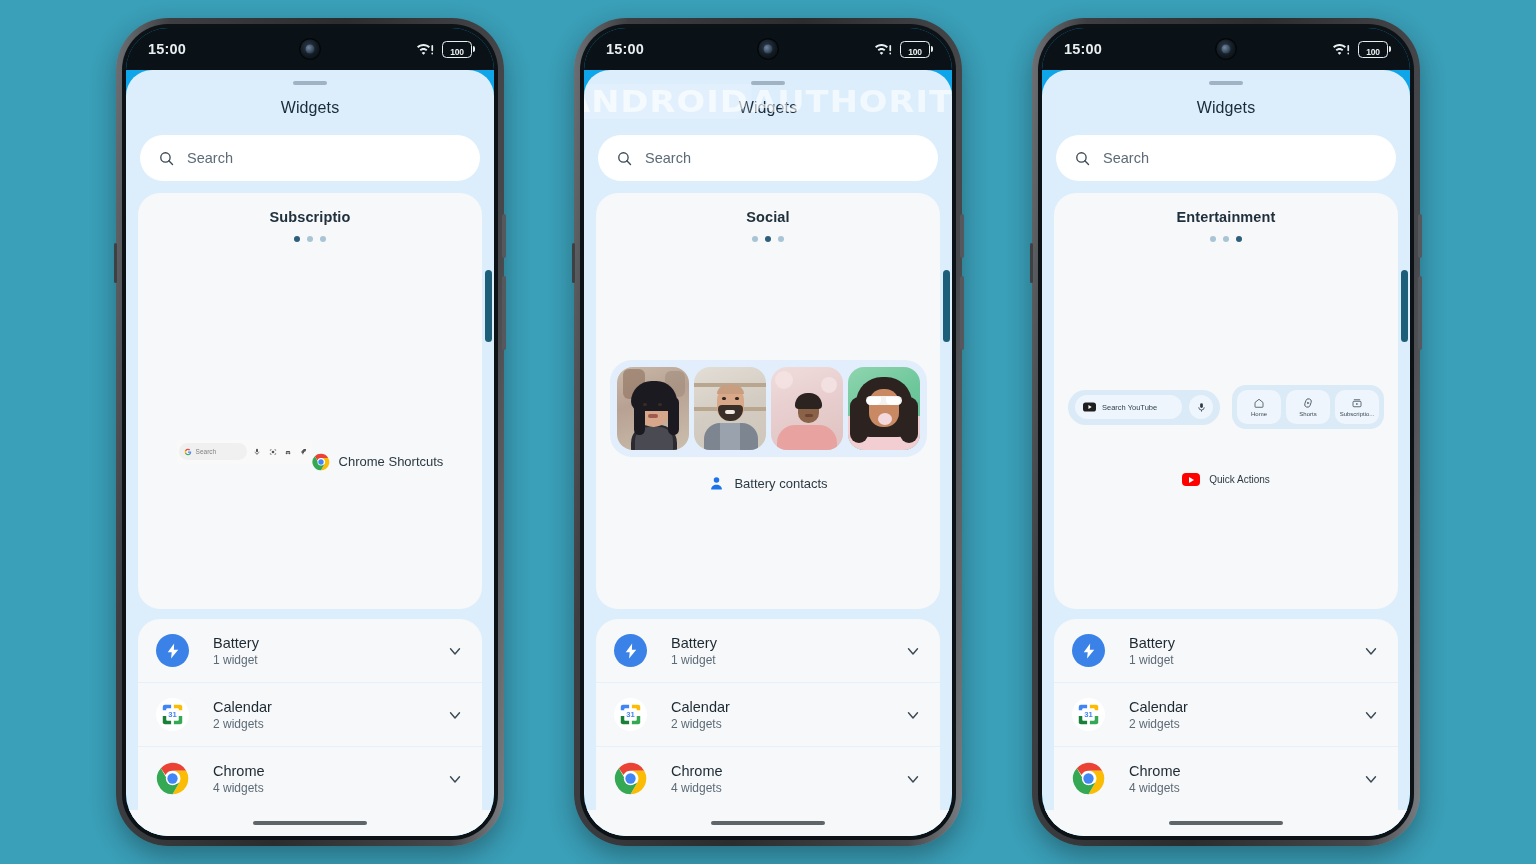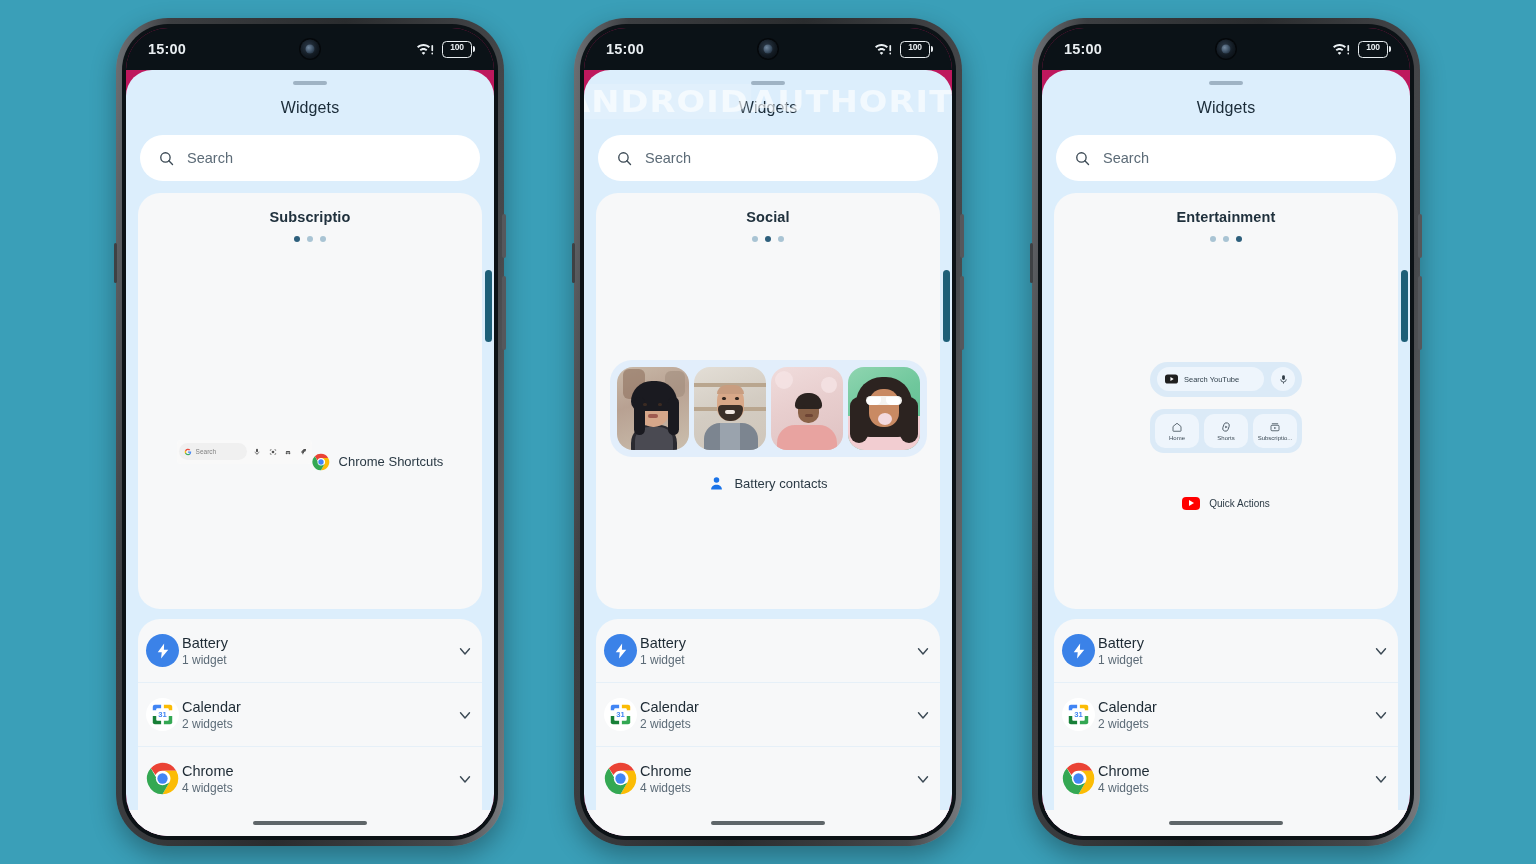--- a/index.html
+++ b/index.html
@@ -23,21 +23,21 @@
     box-shadow:0 10px 26px rgba(0,0,0,.32);
     flex:0 0 auto;
   }
   .phone-inner{
     position:relative;width:100%;height:100%;
     border-radius:46px;background:#0c1216;
     padding:4px;box-sizing:border-box;overflow:hidden;
   }
   .screen{
     position:relative;width:100%;height:100%;
-    border-radius:42px;background:#be185d;overflow:hidden;
+    border-radius:42px;background:#0ea5e9;overflow:hidden;
     display:flex;flex-direction:column;
   }
   
   .side-btn{position:absolute;right:-2px;width:4px;border-radius:3px;background:#55585c;}
   .side-btn.b1{top:196px;height:44px;}
   .side-btn.b2{top:258px;height:74px;}
   .side-btn-l{position:absolute;left:-2px;top:225px;width:3px;height:40px;border-radius:3px;background:#3e4144;}
 
   
   .statusbar{
@@ -52,21 +52,21 @@
     width:19px;height:19px;border-radius:50%;
     background:radial-gradient(circle at 42% 38%,#2d3b4a 0%,#121a22 55%,#070b0f 100%);
     box-shadow:0 0 0 1.5px #05080b;
   }
   .punch i{position:absolute;left:5px;top:5px;width:9px;height:9px;border-radius:50%;
     background:radial-gradient(circle at 35% 35%,#7e95ad 0%,#3a4e63 60%,#16202b 100%);opacity:.85;}
   .wifi{position:relative;width:17px;height:13px;}
   .wifi svg{display:block;}
   .batt{
     width:28px;height:15px;border:1.6px solid #e9eef1;border-radius:4.5px;
-    display:flex;align-items:flex-start;justify-content:center;position:relative;
+    display:flex;align-items:flex-end;justify-content:center;position:relative;
   }
   .batt span{font-size:8.5px;font-weight:700;color:#e9eef1;letter-spacing:-.2px;}
   .batt::after{content:"";position:absolute;right:-3.5px;top:4px;width:2px;height:6px;border-radius:0 2px 2px 0;background:#e9eef1;}
 
   
   .sheet{
     flex:1;background:#dceefc;border-radius:26px 26px 0 0;
     display:flex;flex-direction:column;position:relative;overflow:hidden;
   }
   .grabber{width:34px;height:4px;border-radius:3px;background:#9fb3c4;margin:11px auto 0;}
@@ -115,36 +115,36 @@
   .cwi{width:11px;height:11px;display:flex;align-items:center;justify-content:center;}
 
   
   .contacts{
     display:flex;gap:5px;background:#e2eefb;border-radius:22px;padding:7px;
   }
   .contact{width:72px;height:83px;border-radius:16px;overflow:hidden;position:relative;}
   .contact .bgimg{position:absolute;inset:0;}
 
   
-  .yt-wrap{display:flex;flex-direction:column;gap:12px;align-items:center;margin-top:20px;}
+  .yt-wrap{display:flex;gap:12px;align-items:center;margin-top:20px;}
   .yt-top{width:152px;height:35px;background:#dbeaf7;border-radius:18px;display:flex;align-items:center;gap:7px;padding:0 7px;box-sizing:border-box;}
   .yt-searchpill{flex:1;height:24px;background:#eef5fc;border-radius:13px;display:flex;align-items:center;gap:6px;padding:0 8px;box-sizing:border-box;}
   .yt-searchpill .t{font-size:7.5px;color:#33424d;}
   .yt-mic{width:24px;height:24px;border-radius:50%;background:#eef5fc;display:flex;align-items:center;justify-content:center;}
   .yt-bot{width:152px;height:44px;background:#dbeaf7;border-radius:14px;display:flex;gap:5px;padding:5px;box-sizing:border-box;}
   .yt-tab{flex:1;background:#eef5fc;border-radius:10px;display:flex;flex-direction:column;align-items:center;justify-content:center;gap:2px;}
   .yt-tab .t{font-size:6px;color:#3d4b56;}
 
   .qa-row{display:flex;align-items:center;gap:9px;margin-top:44px;}
   .yt-red{width:18px;height:13px;border-radius:4px;background:#ff0000;display:flex;align-items:center;justify-content:center;}
   .yt-red::after{content:"";border-left:5px solid #fff;border-top:3.2px solid transparent;border-bottom:3.2px solid transparent;margin-left:1px;}
 
   
   .applist{margin:10px 12px 0;background:#f7f8f9;border-radius:22px 22px 0 0;overflow:hidden;flex:0 0 auto;}
-  .app-row{display:flex;align-items:center;gap:3px;padding:15px 8px;border-bottom:1px solid #e6f0f8;}
+  .app-row{display:flex;align-items:center;gap:24px;padding:15px 18px;border-bottom:1px solid #e6f0f8;}
   .app-row:last-child{border-bottom:none;}
   .app-ico{width:33px;height:33px;flex:0 0 33px;border-radius:50%;display:flex;align-items:center;justify-content:center;overflow:hidden;}
   .app-text{flex:1;display:flex;flex-direction:column;gap:2px;}
   .app-name{font-size:14.5px;color:#1d2a34;}
   .app-sub{font-size:12px;color:#5c6b77;}
   .chev{width:18px;height:18px;flex:0 0 18px;}
 
   .navbar{height:26px;flex:0 0 26px;background:#f7f8f9;display:flex;align-items:center;justify-content:center;}
   .navbar .handle{width:114px;height:4px;border-radius:3px;background:#5f6669;}
 

